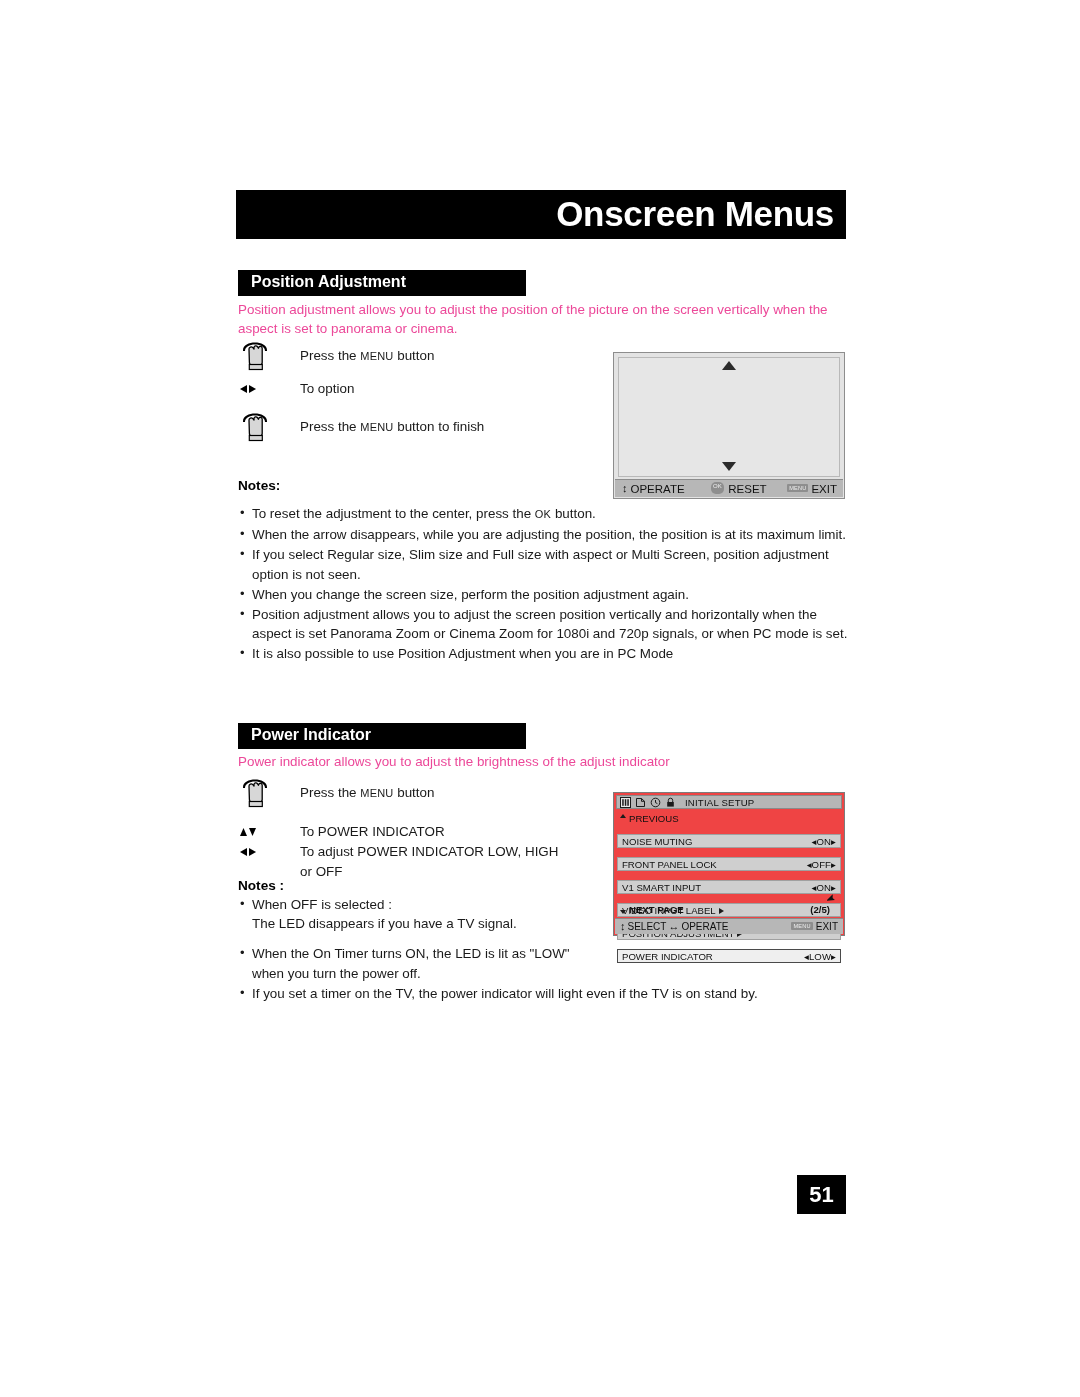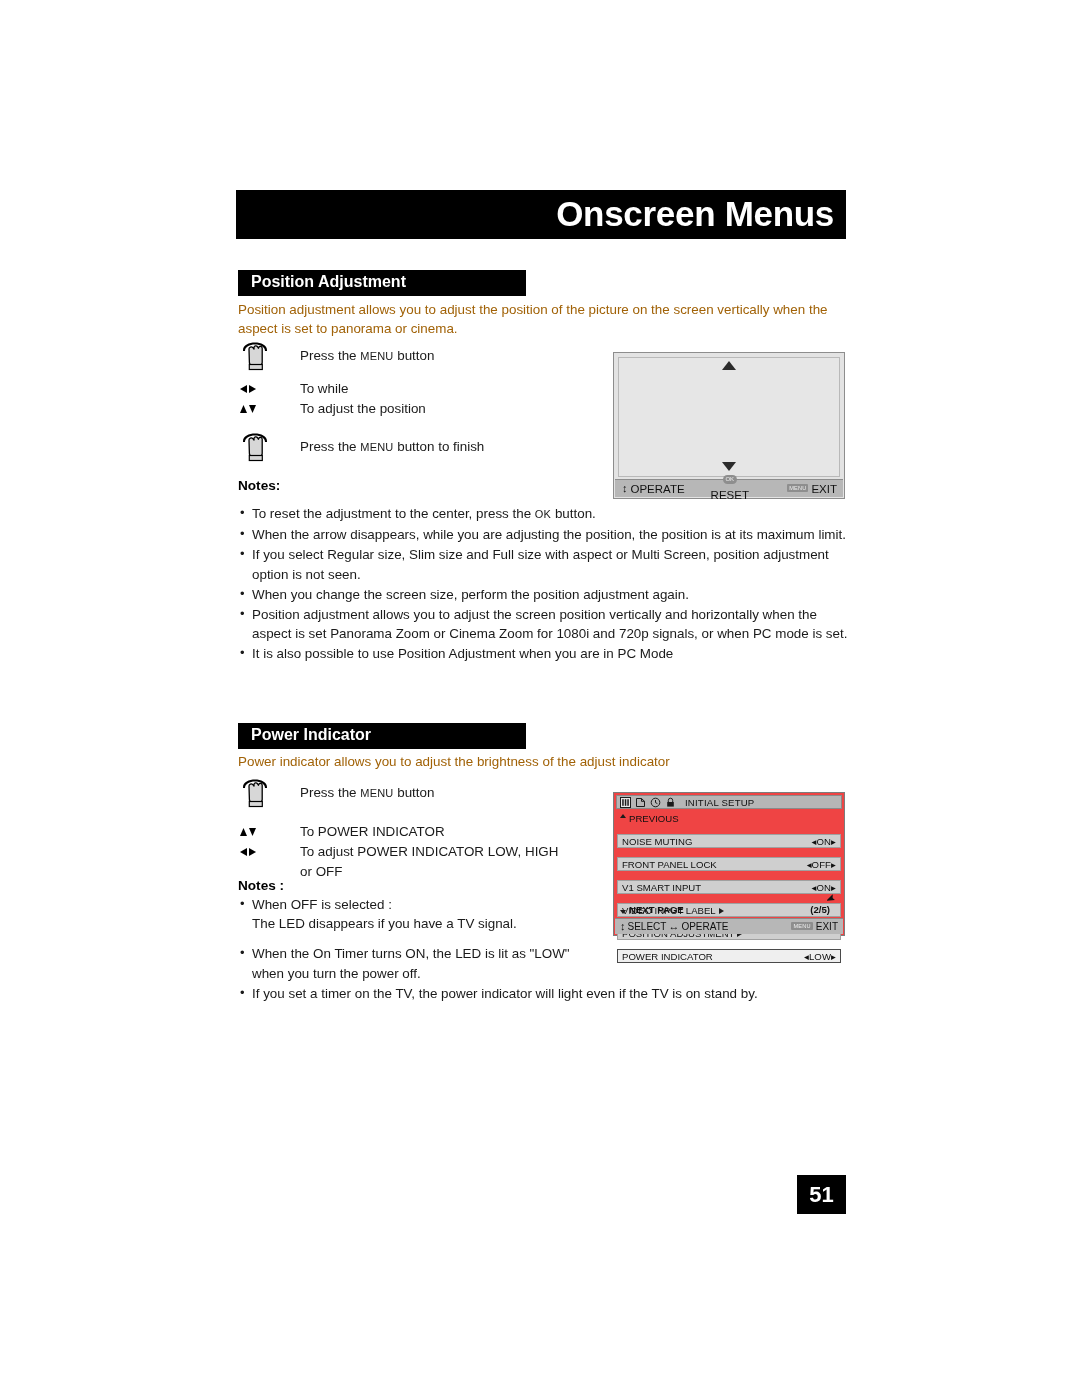--- a/index.html
+++ b/index.html
@@ -64,21 +64,21 @@
     white-space: nowrap;
   }
   #section-bar-position { top: 270px; }
   #section-bar-power { top: 723px; }
 
   
   .body-text {
     position: absolute;
     font-size: 13.4px;
     line-height: 19px;
-    color: #a16207;
+    color: #ec4899;
   }
   #intro-position {
     left: 238px;
     top: 300px;
     width: 610px;
   }
   #intro-power {
     left: 238px;
     top: 752px;
     width: 610px;
@@ -198,21 +198,21 @@
     height: 18px;
     background: #b7b7b7;
     border-top: 1px solid #8d8d8d;
     display: flex;
     align-items: center;
     font-size: 11.5px;
     color: #111;
     box-sizing: border-box;
   }
   #osd-position .f-operate { margin-left: 7px; display:flex; align-items:center; gap:3px;}
-  #osd-position .f-reset { margin-left: 26px; display:flex; align-items:center; gap:4px;flex-direction:column;}
+  #osd-position .f-reset { margin-left: 26px; display:flex; gap:4px;}
   #osd-position .f-exit { margin-left: auto; margin-right: 6px; display:flex; align-items:center; gap:3px;}
 
   .key-chip {
     display: inline-block;
     background: #8e8e8e;
     color: #efefef;
     font-size: 5.6px;
     letter-spacing: 0.2px;
     line-height: 8px;
     padding: 0 2px;
@@ -410,32 +410,23 @@
     </div>
 
 
     <div class="step-row">
       <div class="step-icon">
         <svg width="34" height="14" viewBox="0 0 34 14" xmlns="http://www.w3.org/2000/svg">
           <polygon points="9,3 9,11 2,7" fill="#000"></polygon>
           <polygon points="11,3 11,11 18,7" fill="#000"></polygon>
         </svg>
       </div>
-      <div class="step-label">To while</div>
-    </div>
-
-    <div class="step-row">
-      <div class="step-icon">
-        <svg width="34" height="14" viewBox="0 0 34 14" xmlns="http://www.w3.org/2000/svg">
-          <polygon points="2,11 9,11 5.5,3" fill="#000"></polygon>
-          <polygon points="11,3 18,3 14.5,11" fill="#000"></polygon>
-        </svg>
-      </div>
-      <div class="step-label">To adjust the position</div>
-    </div>
+      <div class="step-label">To option</div>
+    </div>
+
 
     <div class="step-row" style="margin-top:18px;">
       <div class="step-icon">
         <svg class="hand-icon" viewBox="0 0 34 30" xmlns="http://www.w3.org/2000/svg">
           <path d="M5 9 C5 4 11 1.5 17 1.5 C23 1.5 29 4 29 9 L29 10 L27 10 C27 6 22.5 3.5 17 3.5 C11.5 3.5 7 6 7 10 L5 10 Z" fill="#000"></path>
           <path d="M11 8 C11 6 13.5 5.2 14.8 6.6 L16 8 L16 6.6 C16 4.8 18.6 4.3 19.6 5.9 L20.4 7.2 L20.8 6.3 C21.6 4.8 24.2 5.2 24.2 7.2 L24.2 13 L24.2 21.5 C24.2 23 23 24 21.6 24 L14 24 C12.6 24 11.4 23 11.4 21.5 L11 8 Z" fill="#d7d7d7" stroke="#000" stroke-width="1.3" stroke-linejoin="round"></path>
           <rect x="11.3" y="23.5" width="13" height="5" fill="#d7d7d7" stroke="#000" stroke-width="1.2"></rect>
         </svg>
       </div>
       <div class="step-label">

